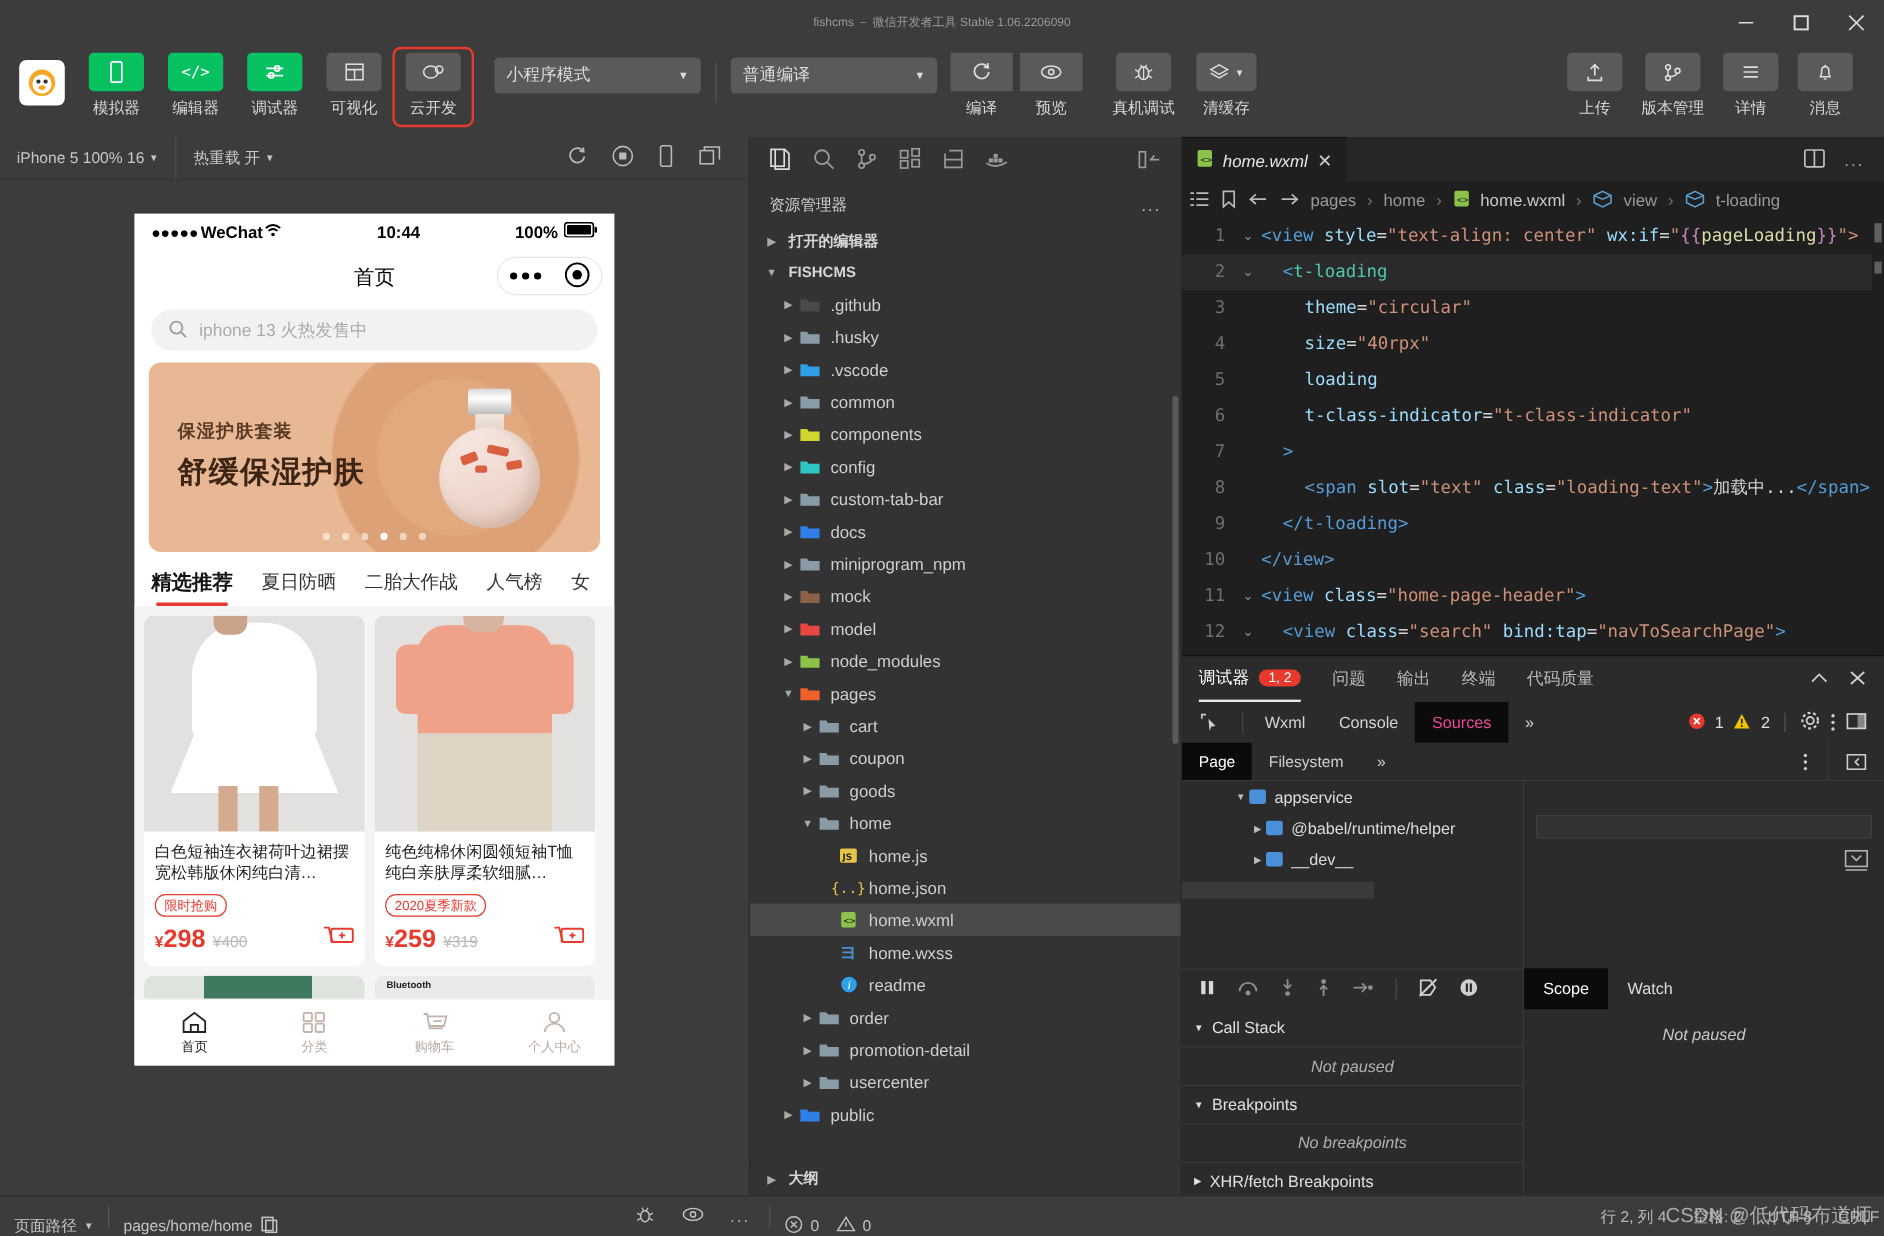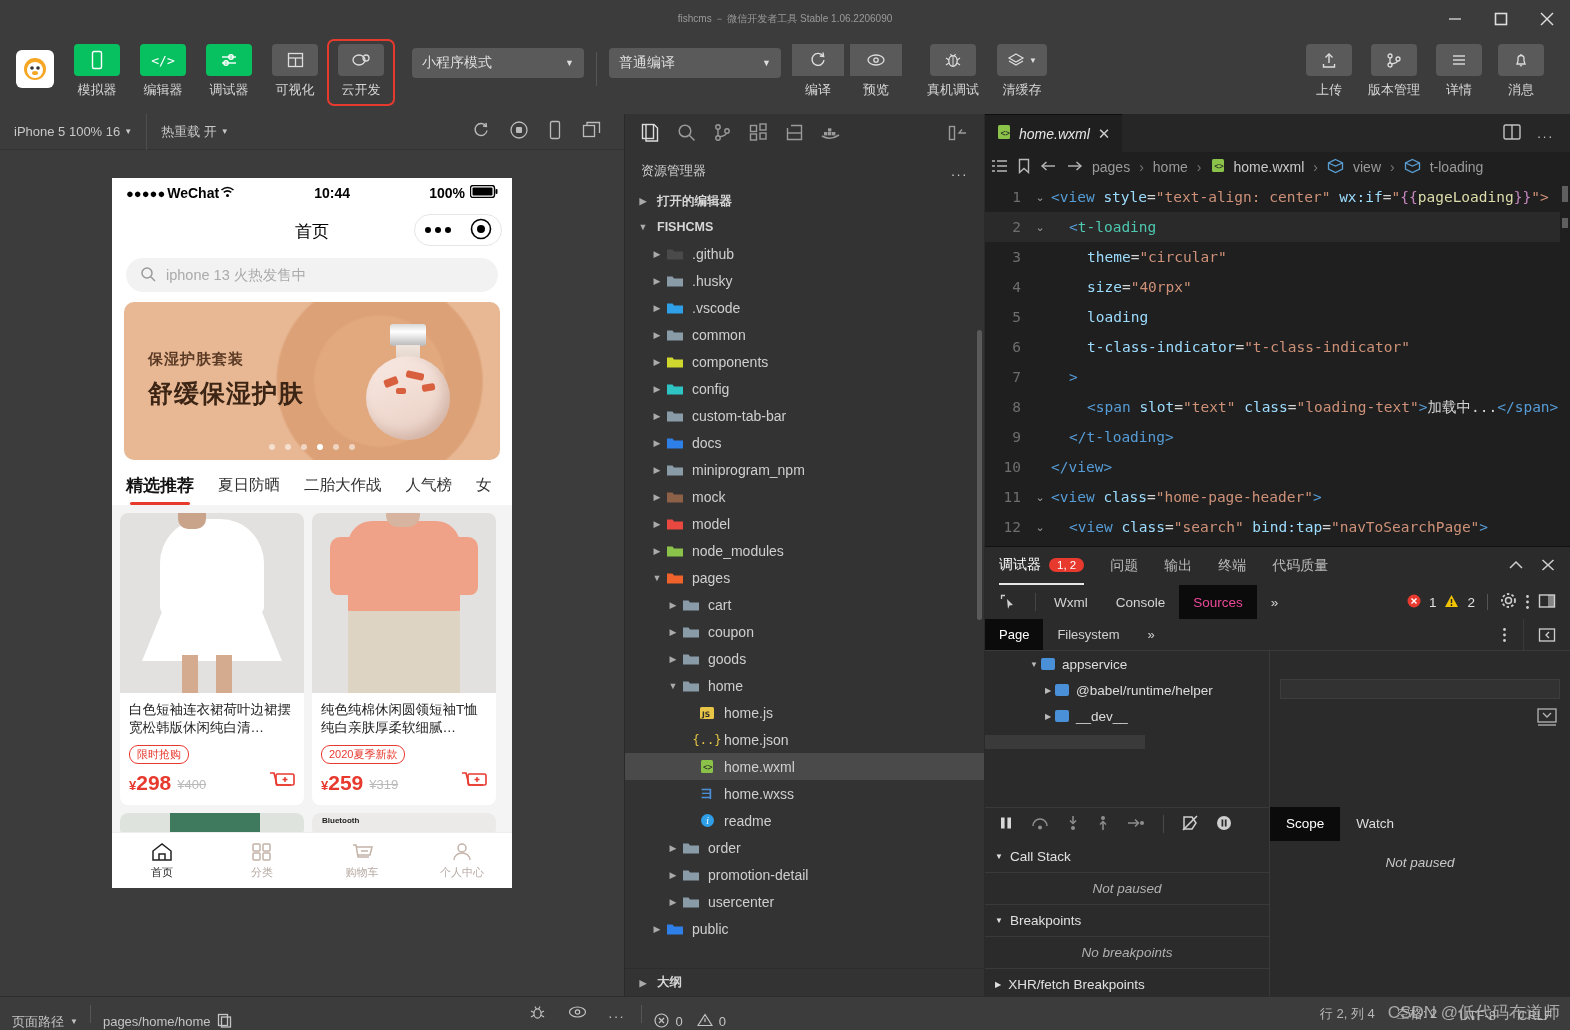--- a/index.html
+++ b/index.html
@@ -1154,21 +1154,21 @@
             <line x1="5" y1="5" x2="10" y2="10" stroke="#c4c4c4" stroke-width="1.2"></line>
             <line x1="10" y1="5" x2="5" y2="10" stroke="#c4c4c4" stroke-width="1.2"></line>
           </svg></span>
       <span>0</span>
       <span style="margin-left:8px;"><svg width="16" height="14">
             <polygon points="8,1.5 15,12.5 1,12.5" fill="none" stroke="#c4c4c4" stroke-width="1.2"></polygon>
             <line x1="8" y1="5.5" x2="8" y2="9" stroke="#c4c4c4" stroke-width="1.2"></line>
           </svg></span>
       <span>0</span>
     </div>
-    <div style="margin-left:auto;display:flex;align-items:flex-end;gap:22px;padding-right:18px;color:#b8b8b8;">
+    <div style="margin-left:auto;display:flex;align-items:center;gap:22px;padding-right:4px;color:#b8b8b8;">
       <span>行 2, 列 4</span>
       <span>空格: 2</span>
       <span>UTF-8</span>
       <span>CRLF</span>
     </div>
     <div class="wm">CSDN @低代码布道师</div>
   </div>
 </div>
 
 </body></html>

